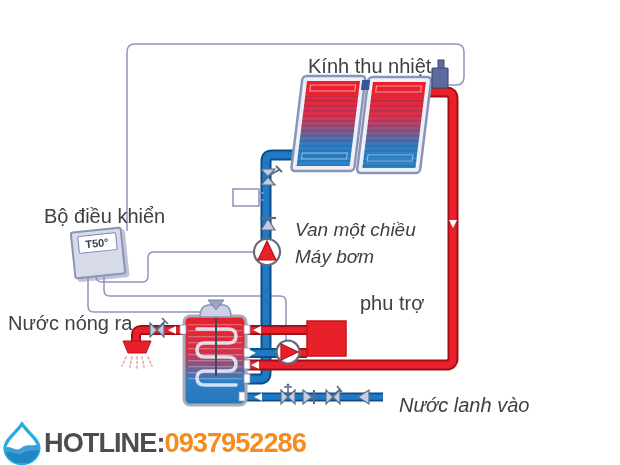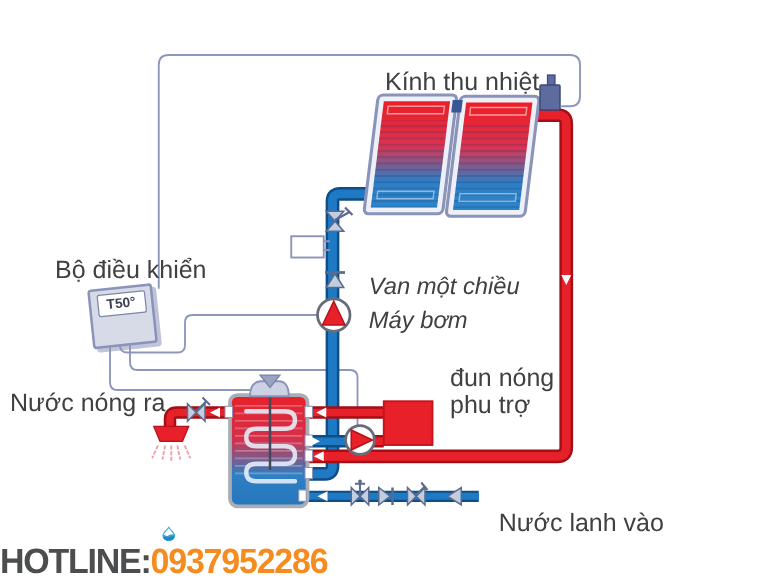--- a/index.html
+++ b/index.html
@@ -8,21 +8,21 @@
   .lbl{position:absolute;font-size:20px;color:#3e4042;white-space:nowrap;}
   .lbl.sm{font-size:19px;font-style:italic;}
   .stack div{line-height:21px;}
   #diagram-svg{position:absolute;left:0;top:0;}
   .controller{position:absolute;left:72px;top:229px;width:48px;height:44px;
       background:#d7dbe8;border:2px solid #8a93b8;border-radius:3px;
       transform:rotate(-6deg);box-shadow:3px 3px 0 rgba(138,147,184,.55);}
   .controller .screen{margin:3px auto 0 auto;width:37px;height:16px;background:#fff;
       border:1.5px solid #7d87a8;border-radius:2px;text-align:center;
       font-size:11px;font-weight:bold;color:#3a3f52;line-height:16px;}
-  .hotline{position:absolute;left:0px;top:421px;height:44px;display:flex;align-items:center;flex-direction:column;}
+  .hotline{position:absolute;left:0px;top:421px;height:44px;display:flex;align-items:center;}
   .hotline-text{font-weight:bold;font-size:28px;letter-spacing:-1px;
       transform:scaleX(0.97);transform-origin:left center;white-space:nowrap;}
   .hl-label{color:#4b4d4f;}
   .hl-number{color:#f68b1f;}
 </style>
 </head>
 <body>
 
 <div class="canvas">
 
@@ -194,25 +194,24 @@
 
   <div class="controller">
     <div class="screen">T50°</div>
   </div>
 
   <div class="lbl" style="left:308px;top:55px;">Kính thu nhiệt</div>
   <div class="lbl" style="left:12px;top:205px;margin-left:32px;">Bộ điều khiển</div>
   <div class="lbl sm" style="left:295px;top:219px;">Van một chiều</div>
   <div class="lbl sm" style="left:295px;top:246px;">Máy bơm</div>
   <div class="lbl stack" style="left:360px;top:293px;">
-    <div>đun nóng</div>
     <div>phu trợ</div>
   </div>
   <div class="lbl" style="left:8px;top:312px;">Nước nóng ra</div>
-  <div class="lbl" style="left:399px;top:408px;">Nước lanh vào</div>
+  <div class="lbl" style="left:399px;top:394px;font-style:italic;">Nước lanh vào</div>
 
   <div class="hotline">
     <svg width="44" height="44" viewBox="0 0 44 44">
       <defs>
         <clipPath id="dropClip">
           <path d="M22 3 C 15 13, 5 19, 5 27 a17 15.5 0 0 0 34 0 C 39 19, 29 13, 22 3 Z"></path>
         </clipPath>
       </defs>
       <path d="M22 3 C 15 13, 5 19, 5 27 a17 15.5 0 0 0 34 0 C 39 19, 29 13, 22 3 Z" fill="#fff" stroke="#29abe2" stroke-width="3.2"></path>
       <path clip-path="url(#dropClip)" d="M4 28 C 10 22, 15 32, 21 27 C 27 22, 32 26, 40 23 L 40 42 L 4 42 Z" fill="#3d9fd6"></path>

